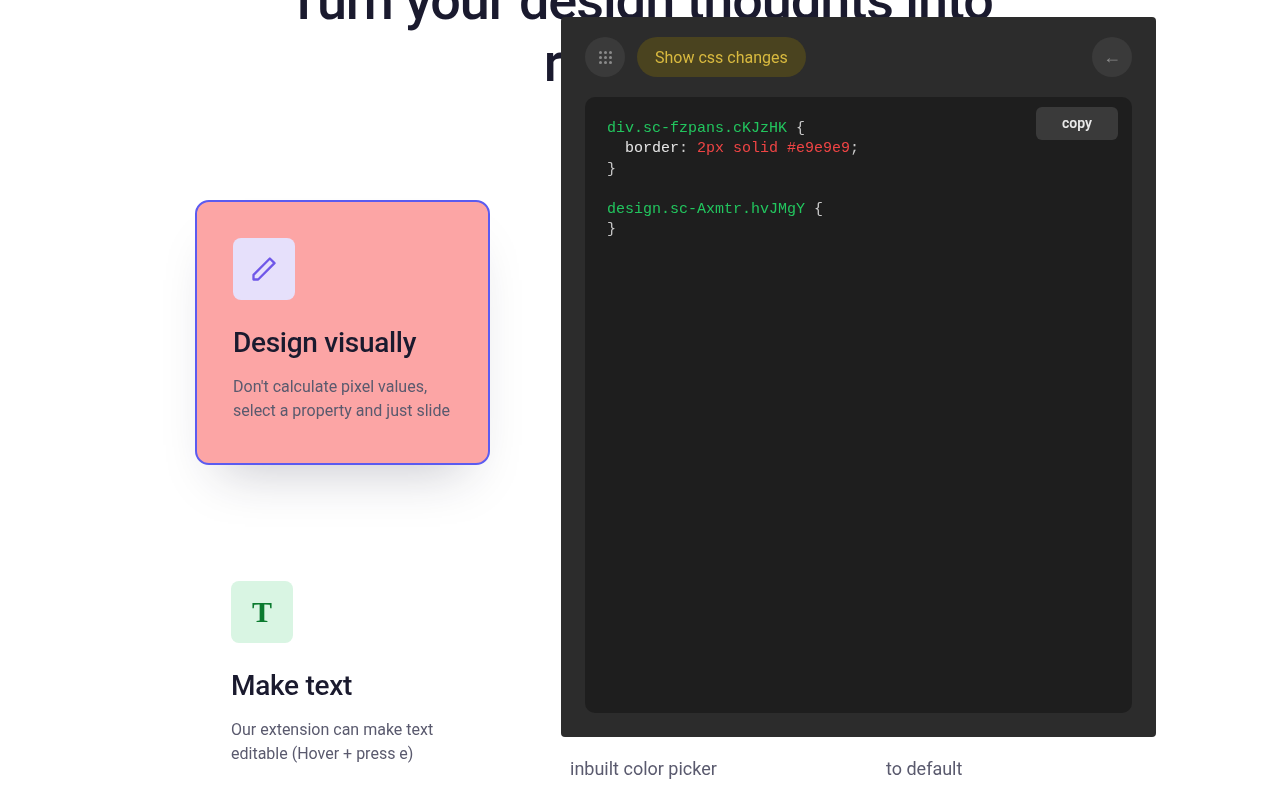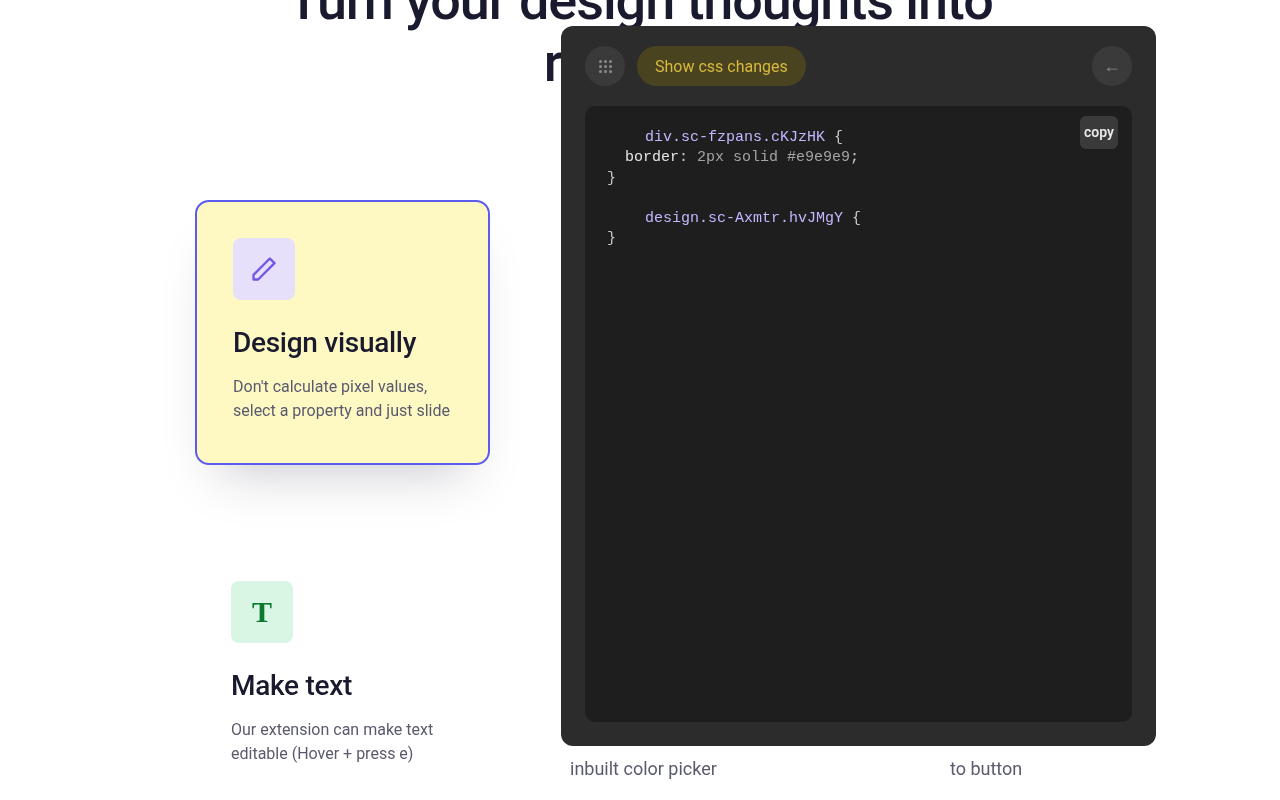--- a/index.html
+++ b/index.html
@@ -48,21 +48,21 @@
       row-gap: 80px;
     }
     .card {
       padding: 36px 36px 40px 36px;
       border-radius: 14px;
       background: #ffffff;
     }
     .card.selected {
       border: 2px solid #5b5bf0;
       box-shadow: 0 30px 50px -25px rgba(30, 30, 60, 0.25);
-      background: #fef9c3;
+      background: #fca5a5;
     }
     .icon-box {
       width: 62px;
       height: 62px;
       border-radius: 8px;
       display: flex;
       align-items: center;
       justify-content: center;
       margin-bottom: 26px;
     }
@@ -78,26 +78,26 @@
     .card p {
       font-size: 16px;
       color: #5a5a6e;
       line-height: 1.5;
       font-weight: 400;
     }
 
     
     .panel {
       position: absolute;
-      top: 26px;
+      top: 17px;
       left: 561px;
       width: 595px;
       height: 720px;
       background: #2c2c2c;
-      border-radius: 12px;
+      border-radius: 4px;
       padding: 20px 24px 24px 24px;
       display: flex;
       flex-direction: column;
     }
     .panel-header {
       display: flex;
       align-items: center;
       gap: 12px;
       margin-bottom: 20px;
     }
@@ -146,39 +146,39 @@
       font-size: 15px;
       line-height: 1.35;
     }
     .copy-btn {
       position: absolute;
       top: 10px;
       right: 14px;
       background: #3a3a3a;
       color: #e8e8e8;
       border-radius: 6px;
-      padding: 7px 4px;
+      padding: 7px 26px;
       font-size: 14px;
       font-weight: 600;
       cursor: pointer;
       font-family: -apple-system, BlinkMacSystemFont, 'Segoe UI', Roboto, sans-serif;
     }
-    .tok-sel { color: #c4b5fd; margin-left: 38px; }
+    .tok-sel { color: #22c55e; }
     .tok-prop { color: #e5e5e5; }
     .tok-punc { color: #c9c9c9; }
-    .tok-val { color: #a3a3a3; }
+    .tok-val { color: #ef4444; }
     .code-line { white-space: pre; }
 
     
     .peek-row {
       position: absolute;
       top: 758px;
       left: 570px;
       display: flex;
-      gap: 120px;
+      gap: 56px;
       font-size: 18px;
       color: #5a5a6e;
     }
     .peek-row div { width: 260px; }
 
     .pencil-svg { width: 28px; height: 28px; }
     .t-letter {
       font-family: Georgia, 'Times New Roman', serif;
       font-weight: 700;
       font-size: 30px;
@@ -216,21 +216,21 @@
         <span class="t-letter">T</span>
       </div>
       <h3>Make text</h3>
       <p>Our extension can make text editable (Hover + press e)</p>
     </div>
 
   </div>
 
   <div class="peek-row">
     <div>inbuilt color picker</div>
-    <div>to button</div>
+    <div>to default</div>
   </div>
 
   <div class="panel">
     <div class="panel-header">
       <div class="circle-btn">
         <div class="grip-dots">
           <span></span>
             <span></span>
             <span></span>
           <span></span>

